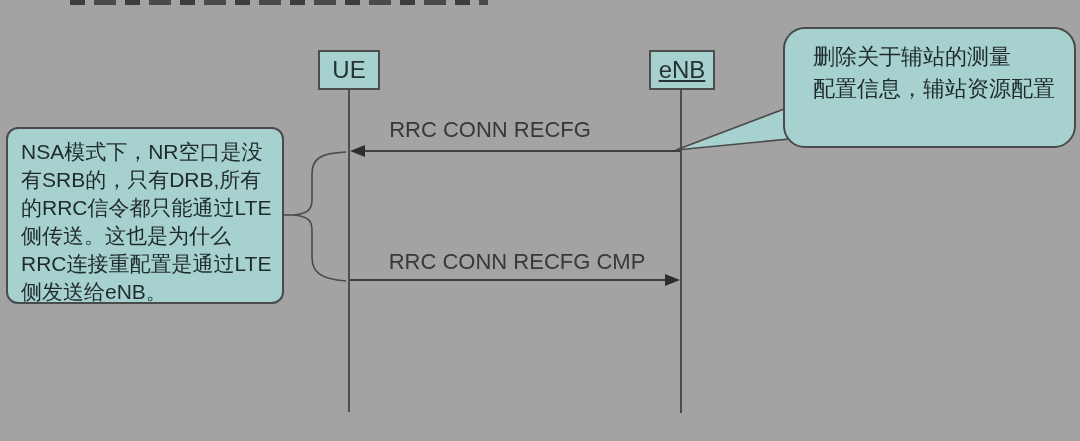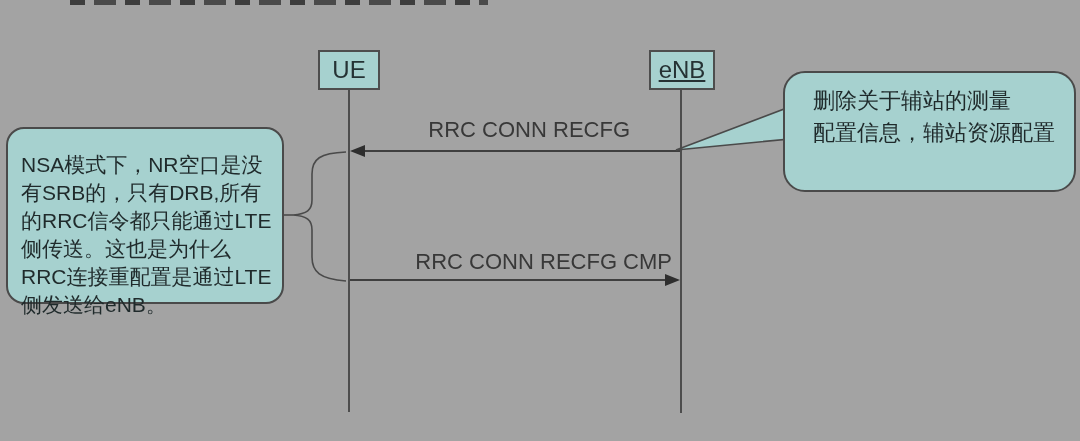--- a/index.html
+++ b/index.html
@@ -46,54 +46,53 @@
     font-size: 24px;
     color: #253234;
     z-index: 2;
   }
   #ue-box  { left: 318px; width: 58px; }
   #enb-box { left: 649px; width: 62px; text-decoration: underline; }
   .msg-label {
     position: absolute;
     font-size: 22px;
     color: #383838;
-    text-align: right;
+    text-align: center;
     white-space: nowrap;
     z-index: 3;
   }
   #msg1-label { left: 350px; width: 280px; top: 117px; }
   #msg2-label { left: 362px; width: 310px; top: 249px; }
   .callout {
     position: absolute;
     background: #a6d1cf;
     border: 2px solid #4a4a4a;
     box-sizing: border-box;
     color: #1f2a2b;
     z-index: 2;
   }
   #callout-left {
     left: 6px;
     top: 127px;
     width: 278px;
     height: 177px;
-    border-radius: 18px;
-    padding: 22px 10px 0 13px;
+    border-radius: 12px;
+    padding: 9px 10px 0 13px;
     font-size: 21px;
     line-height: 28px;
   }
   #callout-right {
     left: 783px;
     top: 27px;
     width: 293px;
     height: 121px;
     border-radius: 22px;
     padding: 12px 12px 0 28px;
     font-size: 22px;
     line-height: 32px;
-    margin-top: 44px;
   }
   .callout .line { white-space: nowrap; }
 </style>
 </head>
 <body>
 
 <div id="canvas">
 
   <div class="top-artifact"></div>
 

